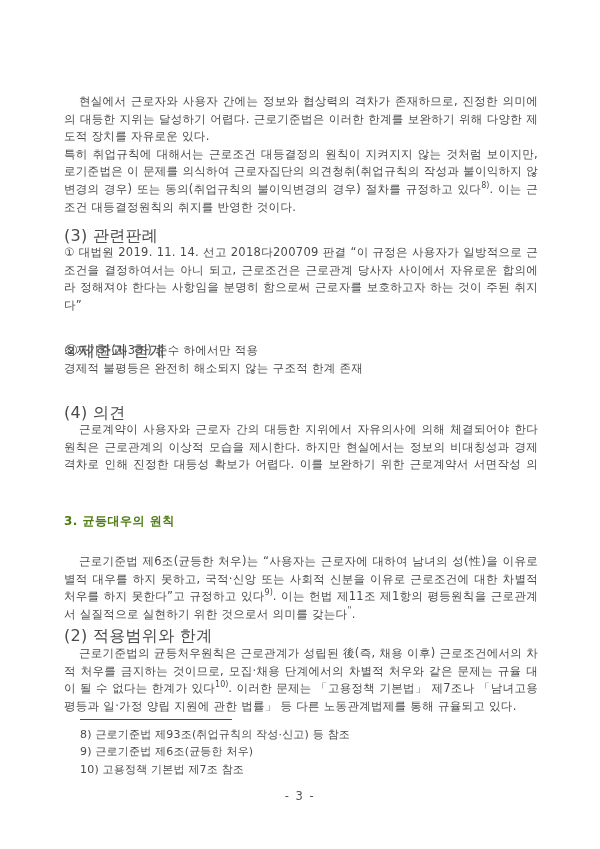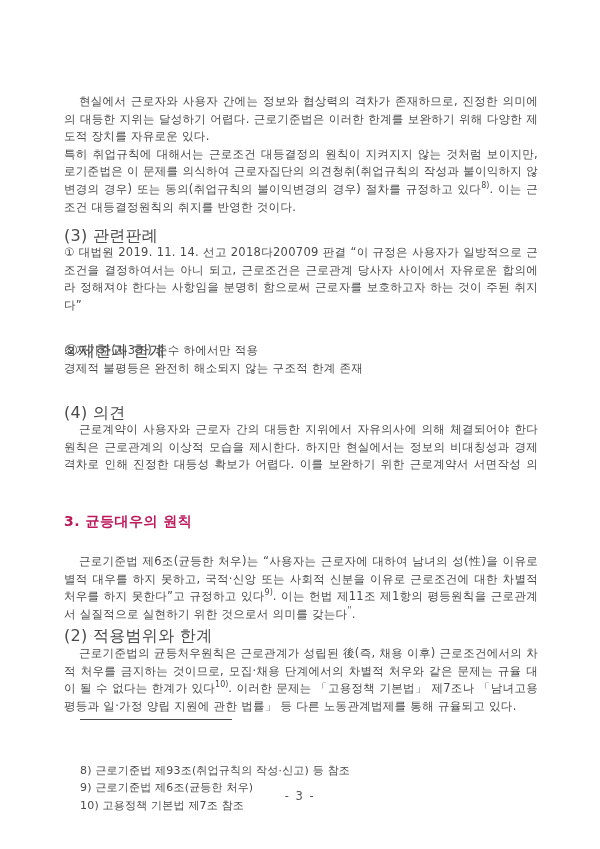--- a/index.html
+++ b/index.html
@@ -19,38 +19,37 @@
     width: 474px;
     font-size: 11.5px;
     line-height: 17.6px;
     letter-spacing: 0.3px;
   }
   .ln { height: 17.6px; white-space: nowrap; }
   .jl { text-align: justify; text-align-last: justify; white-space: normal; overflow: hidden; }
   .ind { padding-left: 15px; }
   sup.fnref { font-size: 8px; line-height: 0; vertical-align: super; letter-spacing: 0; }
   .label { font-size: 16px; }
-  .heading { font-weight: bold; font-size: 14px; color: #be185d; letter-spacing: 0.5px; }
+  .heading { font-weight: bold; font-size: 12px; color: #4d7c0f; letter-spacing: 0.5px; }
   .fn-divider {
     position: absolute;
     left: 80px;
     top: 719px;
     width: 152px;
     height: 0;
     border-top: 1px solid #4a4a4a;
   }
   .footnotes {
     position: absolute;
     left: 80px;
     top: 726px;
     width: 440px;
     font-size: 11px;
     line-height: 17.4px;
     letter-spacing: 0.2px;
-    margin-top: 36px;
   }
   .page-number {
     position: absolute;
     left: 0;
     top: 789px;
     width: 100%;
     text-align: center;
     font-size: 11.5px;
     letter-spacing: 1.5px;
     color: #555555;

